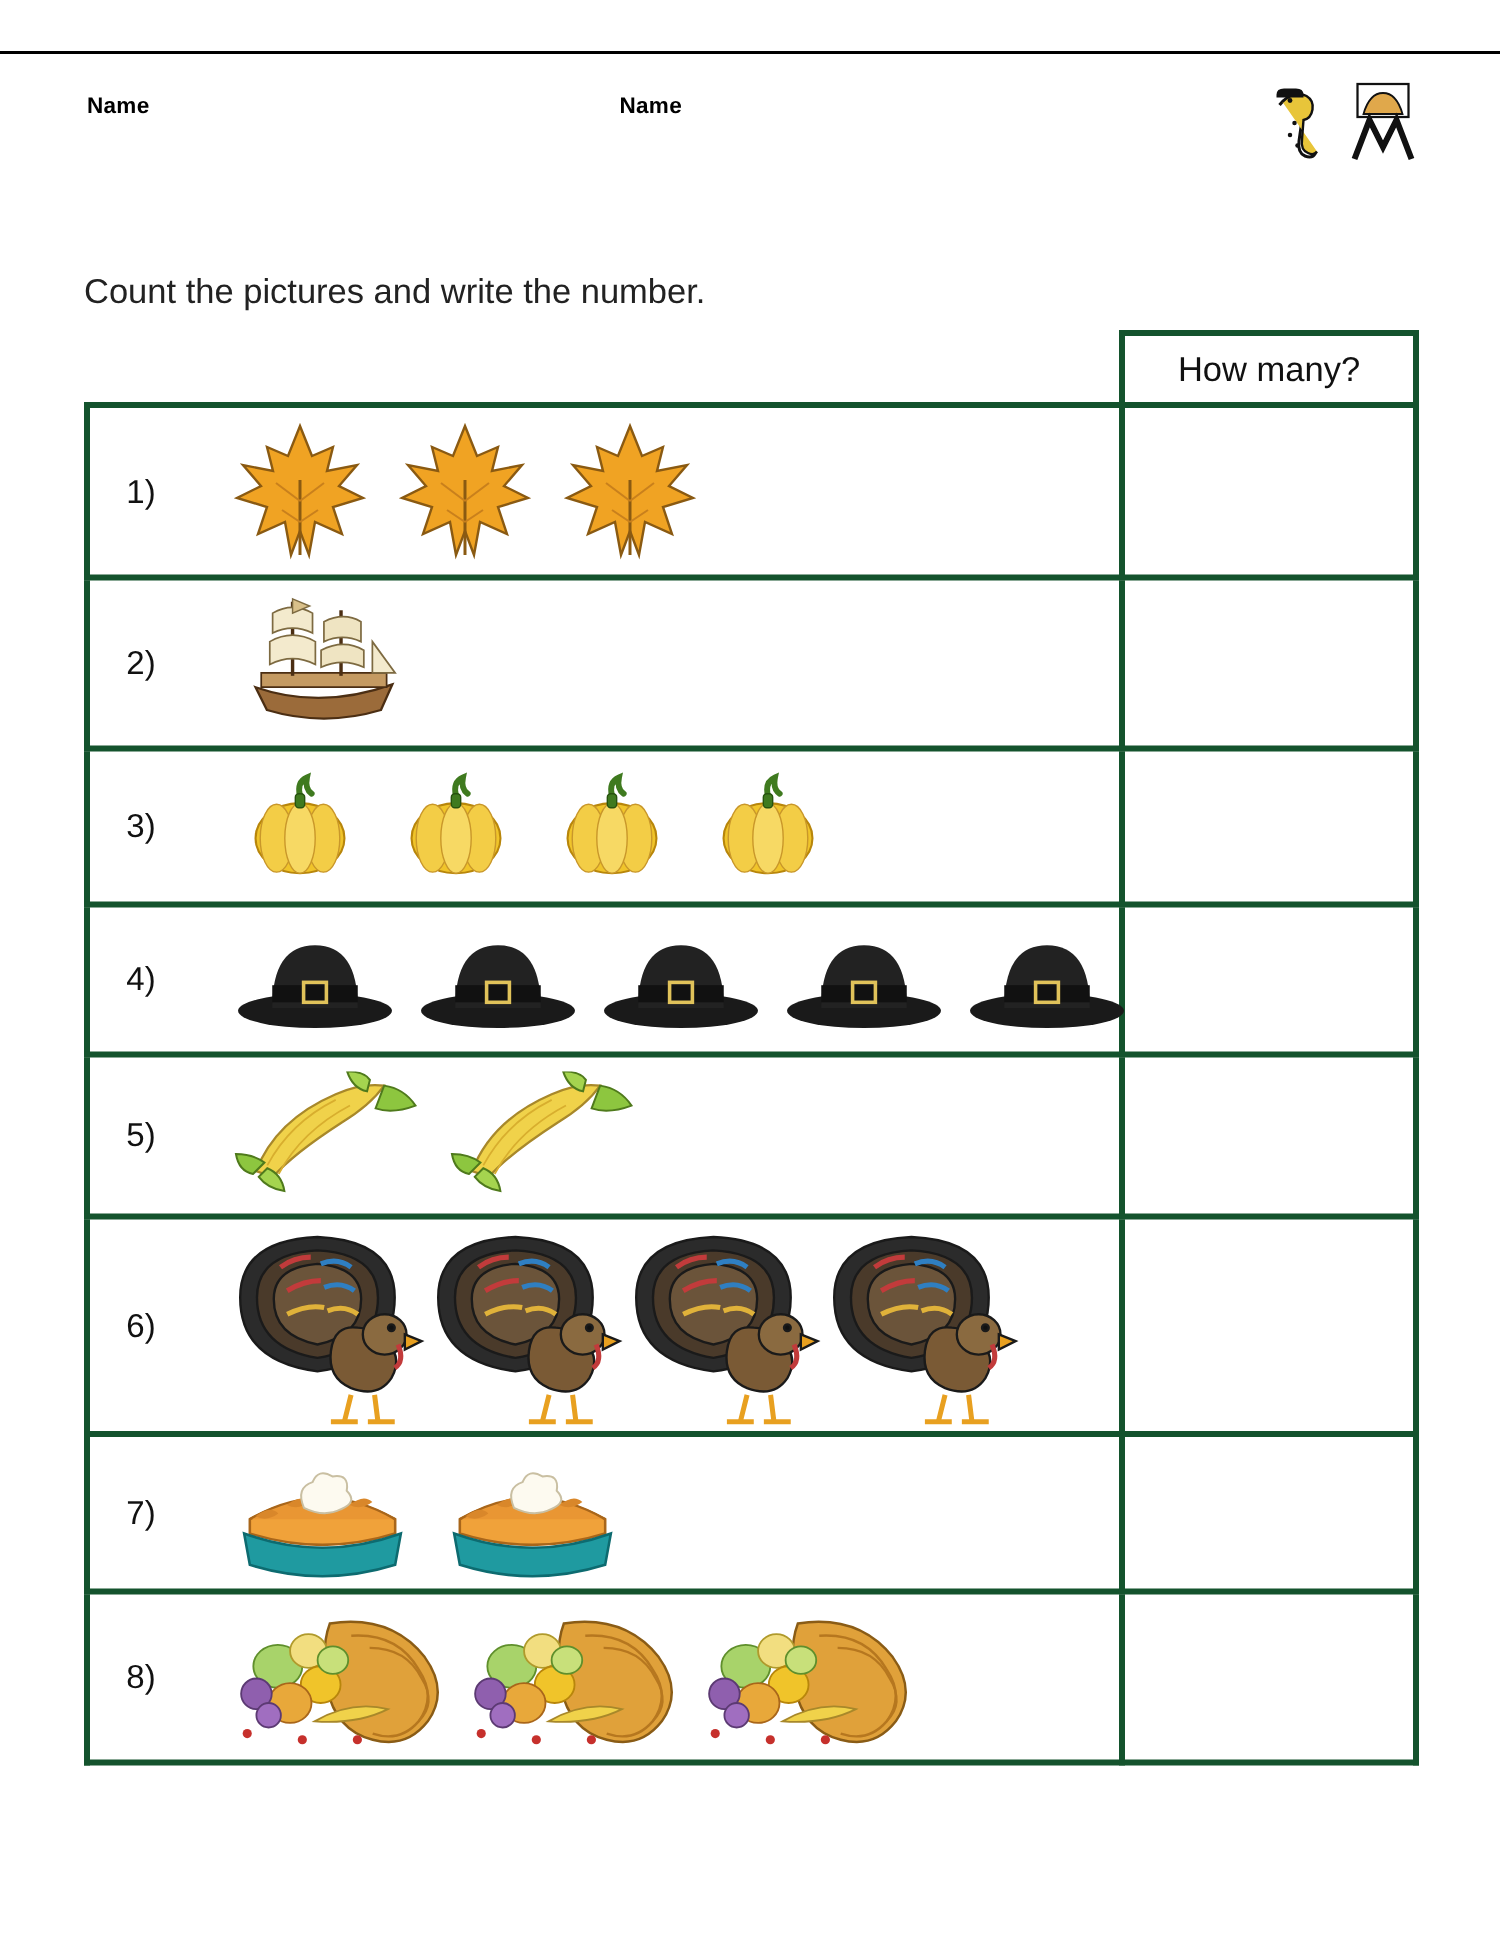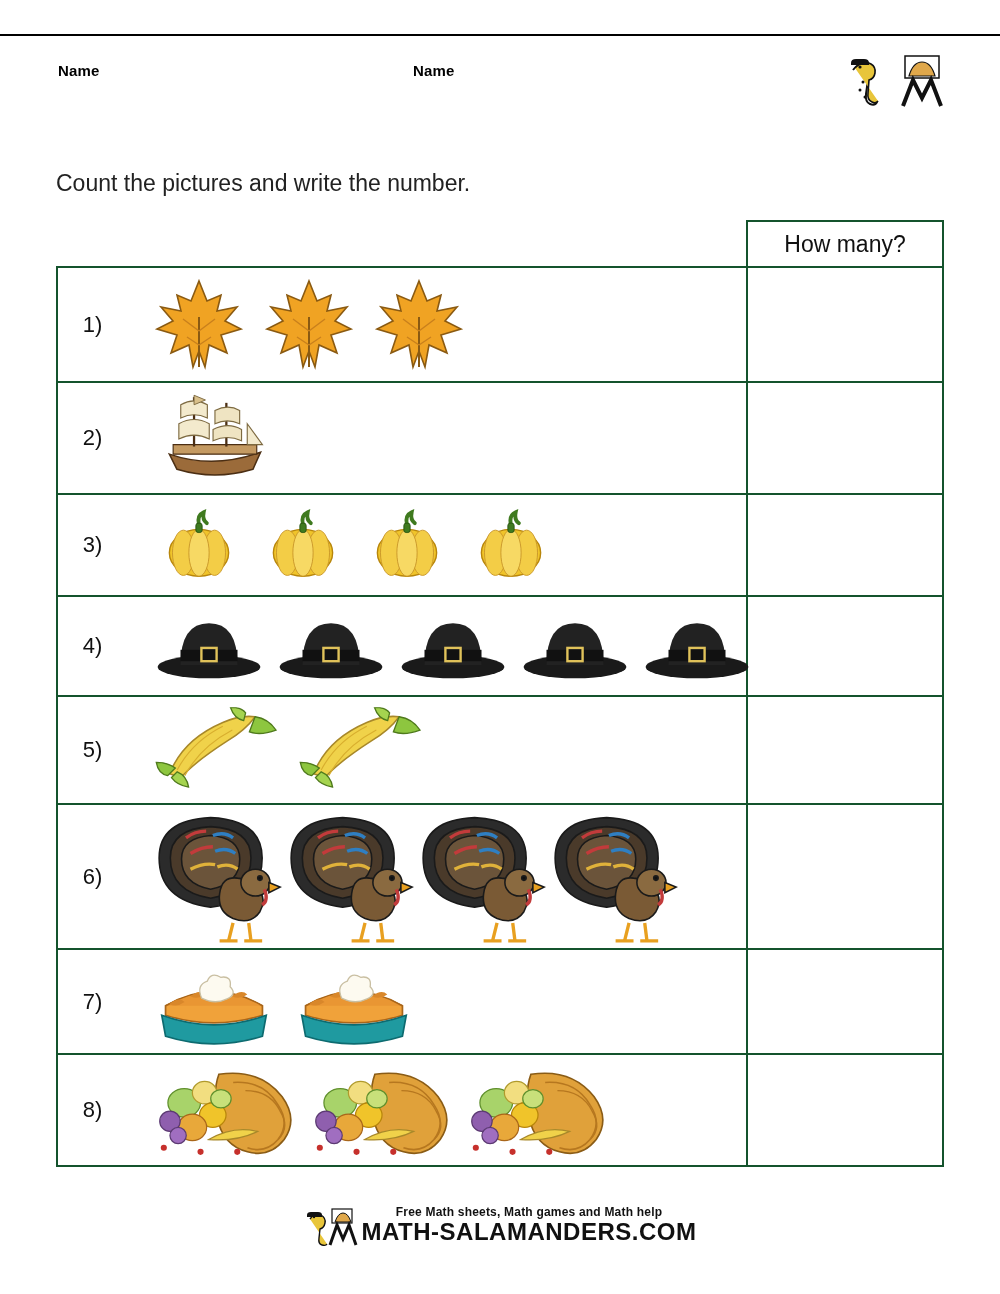--- a/index.html
+++ b/index.html
@@ -53,35 +53,35 @@
   .title {
     position: absolute;
     left: 56px; top: 124px;
     font-size: 31px;
     color: #2e5f8a;
     letter-spacing: .4px;
     white-space: nowrap;
   }
   .subtitle {
     position: absolute;
-    left: 56px; top: 170px;
+    left: 56px; top: 181px;
     font-size: 23px;
     color: #222;
     white-space: nowrap;
   }
   table.sheet {
     position: absolute;
     left: 56px;
     top: 220px;
     width: 886px;
     border-collapse: collapse;
     table-layout: fixed;
   }
   table.sheet td, table.sheet th {
-    border: 2px solid #14532d;
+    border: 4px solid #14532d;
     padding: 0;
     vertical-align: middle;
   }
   .col-num { width: 70px; }
   .col-pics { width: 620px; }
   .col-ans { width: 196px; }
   .head-blank { height: 44px; border-left: none !important; border-top: none !important; border-right: none !important; }
   .head-ans {
     height: 44px;
     font-size: 23px;
@@ -566,30 +566,14 @@
         <circle cx="88" cy="96" r="3" fill="#c6302c"></circle>
       </svg>
               </span>
             </div>
           </td>
           <td class="ans-cell"></td>
         </tr>
       </tbody>
   </table>
 
-  <div class="footer">
-    <div class="footer-inner">
-      <div class="foot-logo">
-        <svg viewBox="0 0 54 40" width="54" height="40">
-          <path d="M6 12 q5 -7 11 -4 q5 3 4 8 q-1 5 -5 6 l-1 9 q-1 6 3 7 q4 1 5 -1" fill="#e8c53a" stroke="#111" stroke-width="1.4"></path>
-          <path d="M3 10 h15 v-2 q0 -3 -4 -3 h-7 q-4 0 -4 3 z" fill="#111"></path>
-          <circle cx="10" cy="10" r="1.2" fill="#111"></circle>
-          <rect x="28" y="2" width="20" height="14" fill="#fff" stroke="#111" stroke-width="1.2"></rect>
-          <path d="M31 15 q3 -9 8 -9 q5 0 8 9 z" fill="#e0a84b" stroke="#111" stroke-width="1"></path>
-          <path d="M26 38 L33 18 L39 32 L45 18 L52 38" fill="none" stroke="#111" stroke-width="3"></path>
-        </svg>
-      </div>
-      <div class="footer-line1">Free Math sheets, Math games and Math help</div>
-      <div class="footer-line2">MATH-SALAMANDERS.COM</div>
-    </div>
-  </div>
 
 </div>
 
 </body></html>

